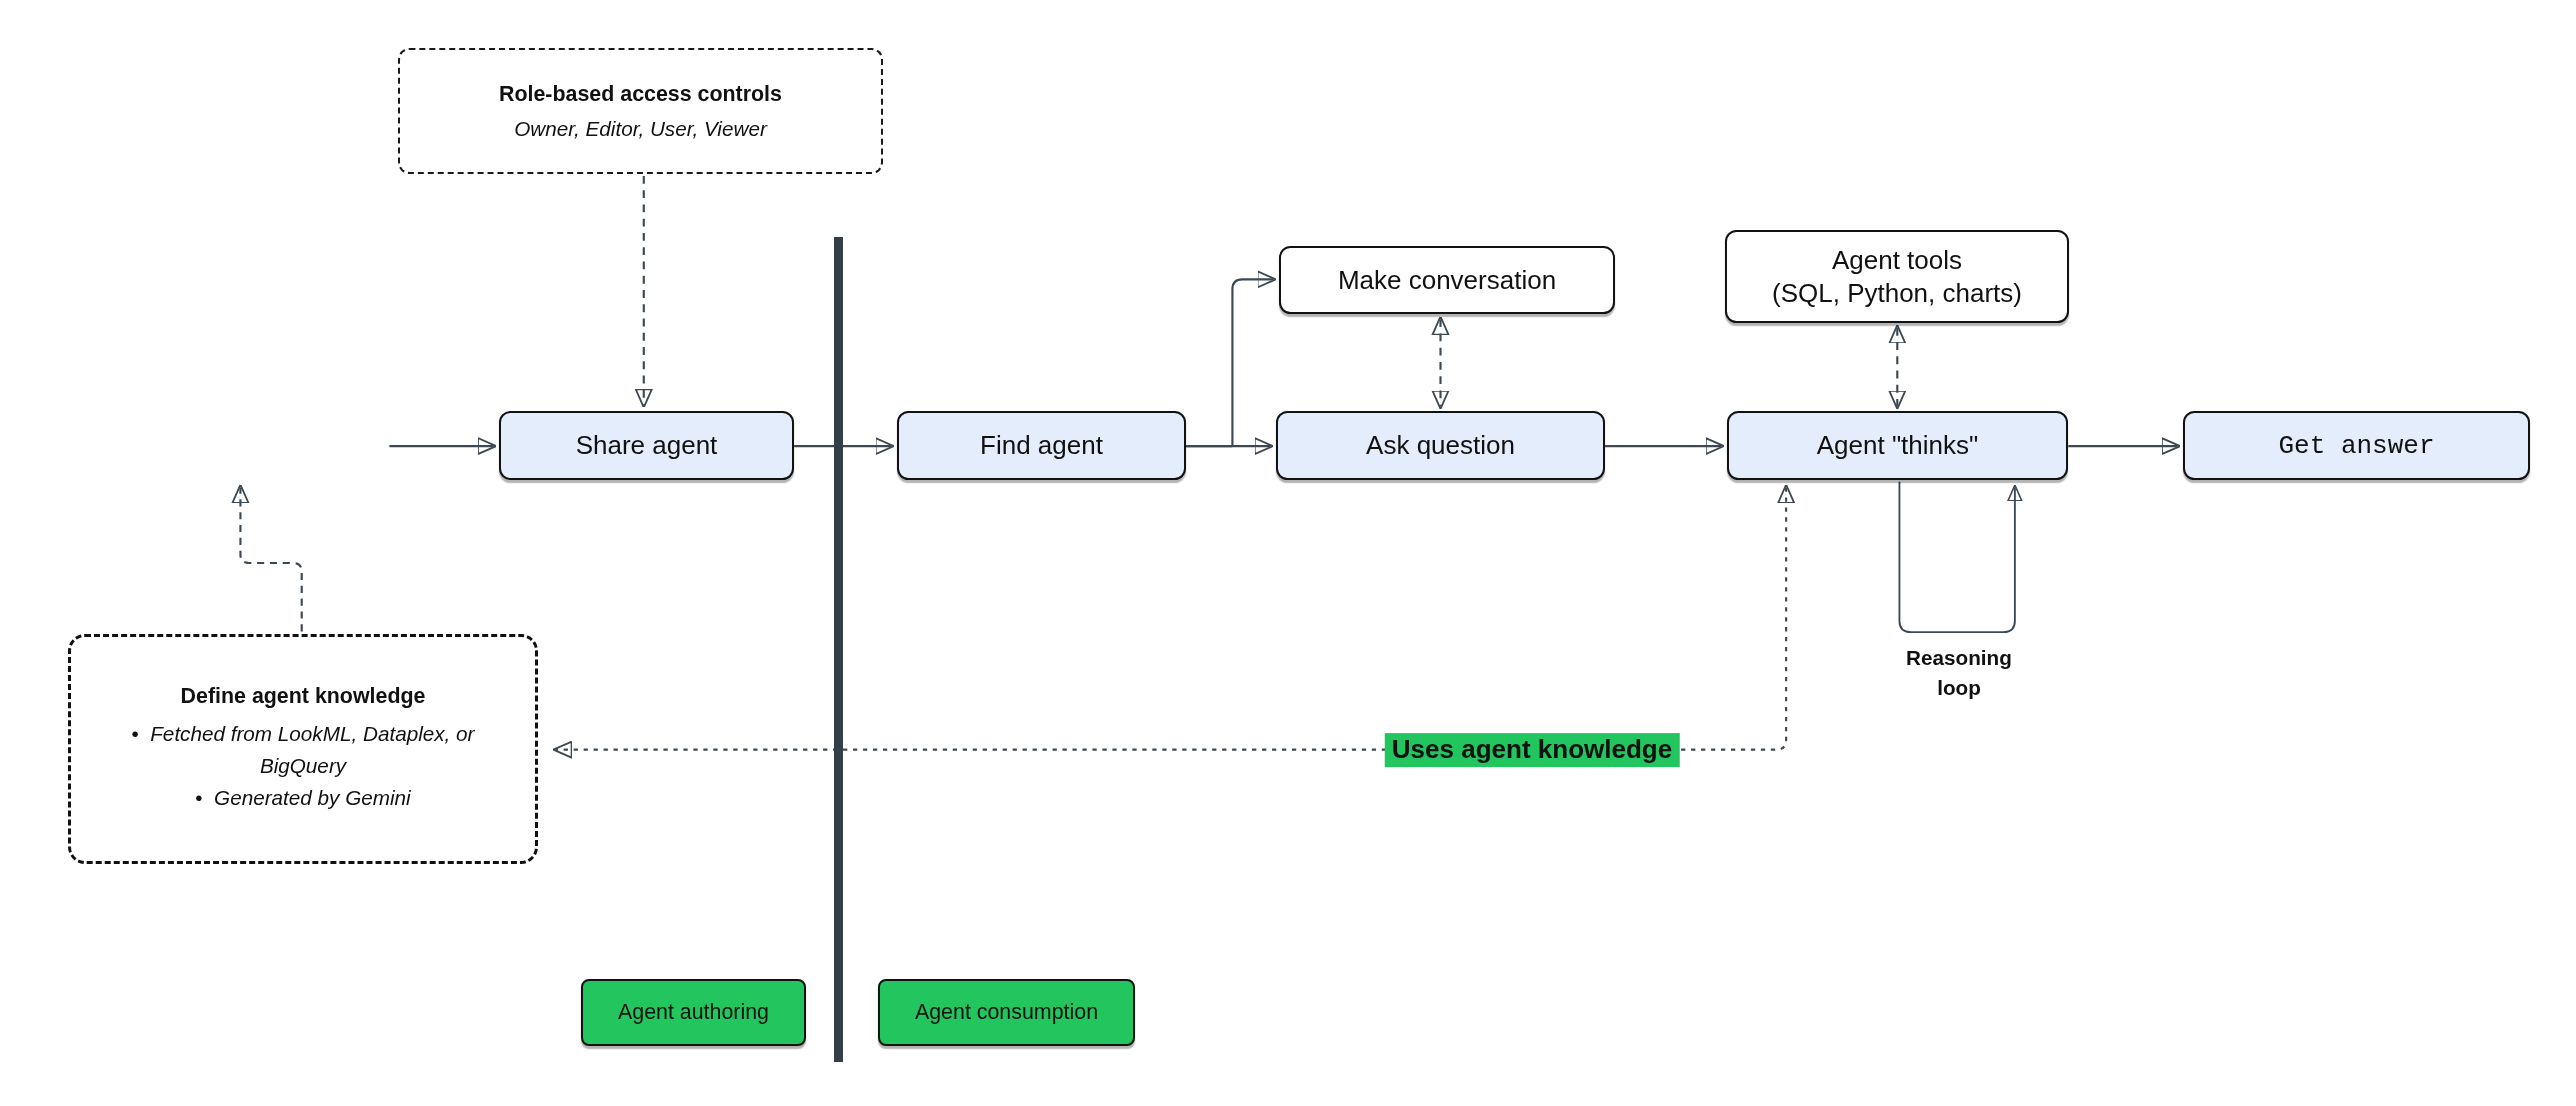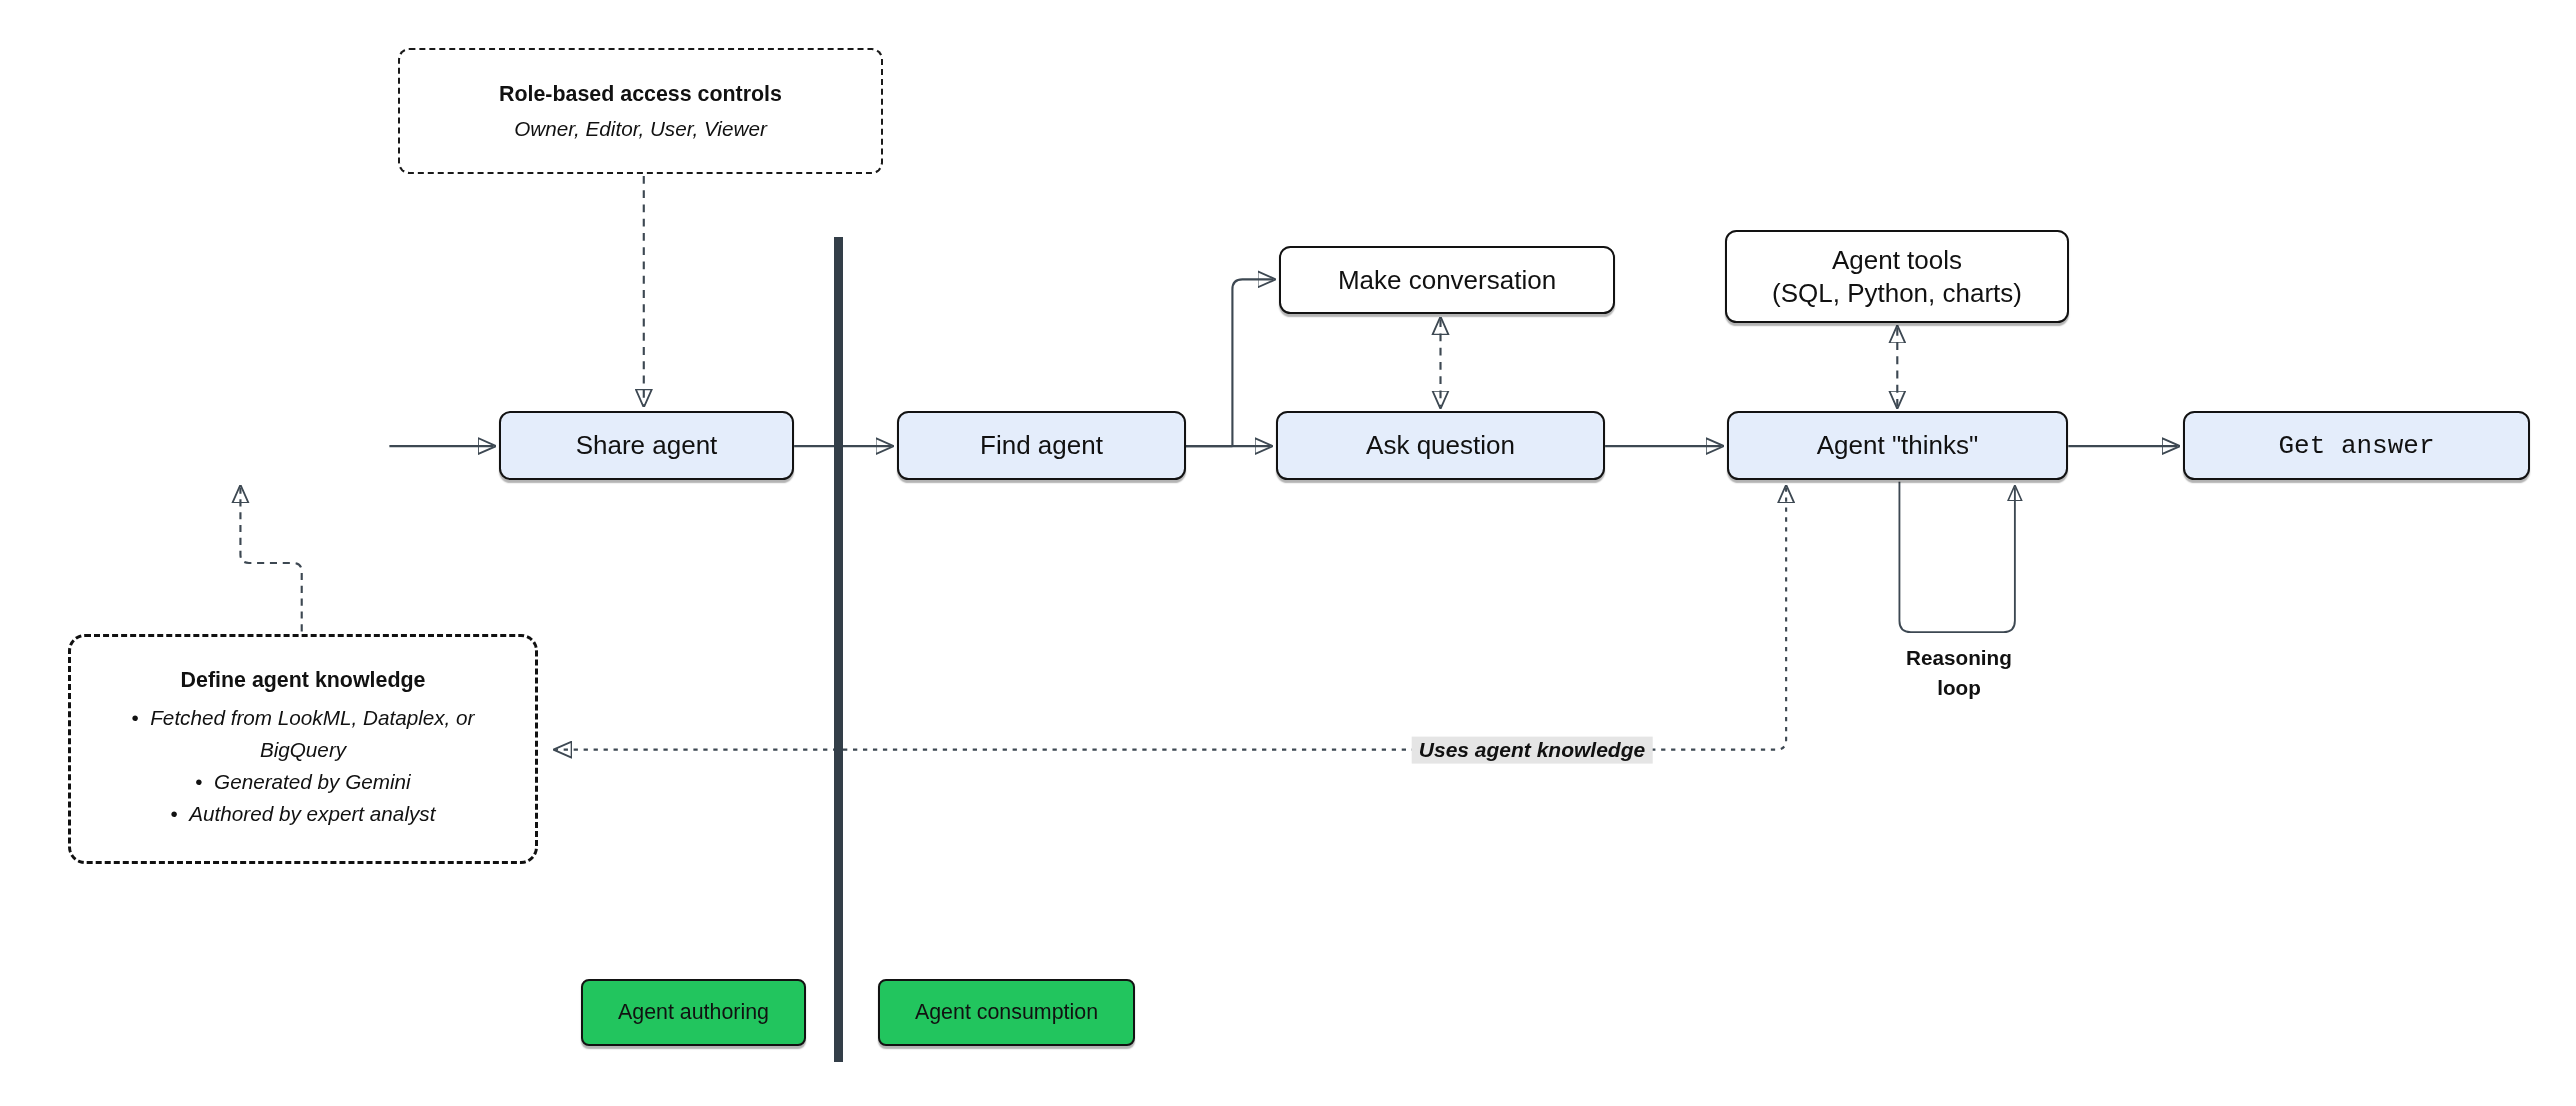--- a/index.html
+++ b/index.html
@@ -51,26 +51,25 @@
     border:3.6px dashed #111111;
     border-radius:17px;
   }
   .note-title{font-weight:bold;font-size:21.4px;}
   .note-sub{font-style:italic;font-size:20.7px;margin-top:10px;}
   .note-bullets{list-style:none;margin:8.6px 0 0 0;padding:0;font-style:italic;font-size:20.7px;line-height:1.55;}
   .note-bullets li{max-width:413px;}
   .note-bullets li::before{content:"\2022\00a0\00a0";font-style:normal;}
   .edge-label{
     position:absolute;
-    font-weight:bold;font-size:21px;
+    font-weight:bold;font-size:26px;
     white-space:nowrap;
-    background:#e5e5e5;
+    background:#22c55e;
     padding:1.4px 7.1px;
     transform:translate(-50%,-50%);
-    font-style:italic;
   }
   .loop-label{
     position:absolute;
     font-weight:bold;font-size:20.7px;
     width:150px;text-align:center;line-height:1.45;
     transform:translateX(-50%);
   }
   .divider{
     position:absolute;
     background:#333e48;
@@ -126,21 +125,20 @@
   <div class="note role" style="left:398px;top:48px;width:485px;height:126px;">
     <div class="note-title">Role-based access controls</div>
     <div class="note-sub">Owner, Editor, User, Viewer</div>
   </div>
 
   <div class="note define" style="left:68px;top:634px;width:470px;height:230px;">
     <div class="note-title">Define agent knowledge</div>
     <ul class="note-bullets">
       <li>Fetched from LookML, Dataplex, or BigQuery</li>
       <li>Generated by Gemini</li>
-      <li>Authored by expert analyst</li>
     </ul>
   </div>
 
   <div class="edge-label" style="left:1532px;top:750px;">Uses agent knowledge</div>
 
   <div class="loop-label" style="left:1959px;top:643px;">Reasoning loop</div>
 
   <div class="zone" style="left:581px;top:979px;width:225px;height:67px;">Agent authoring</div>
 
   <div class="zone" style="left:878px;top:979px;width:257px;height:67px;">Agent consumption</div>

